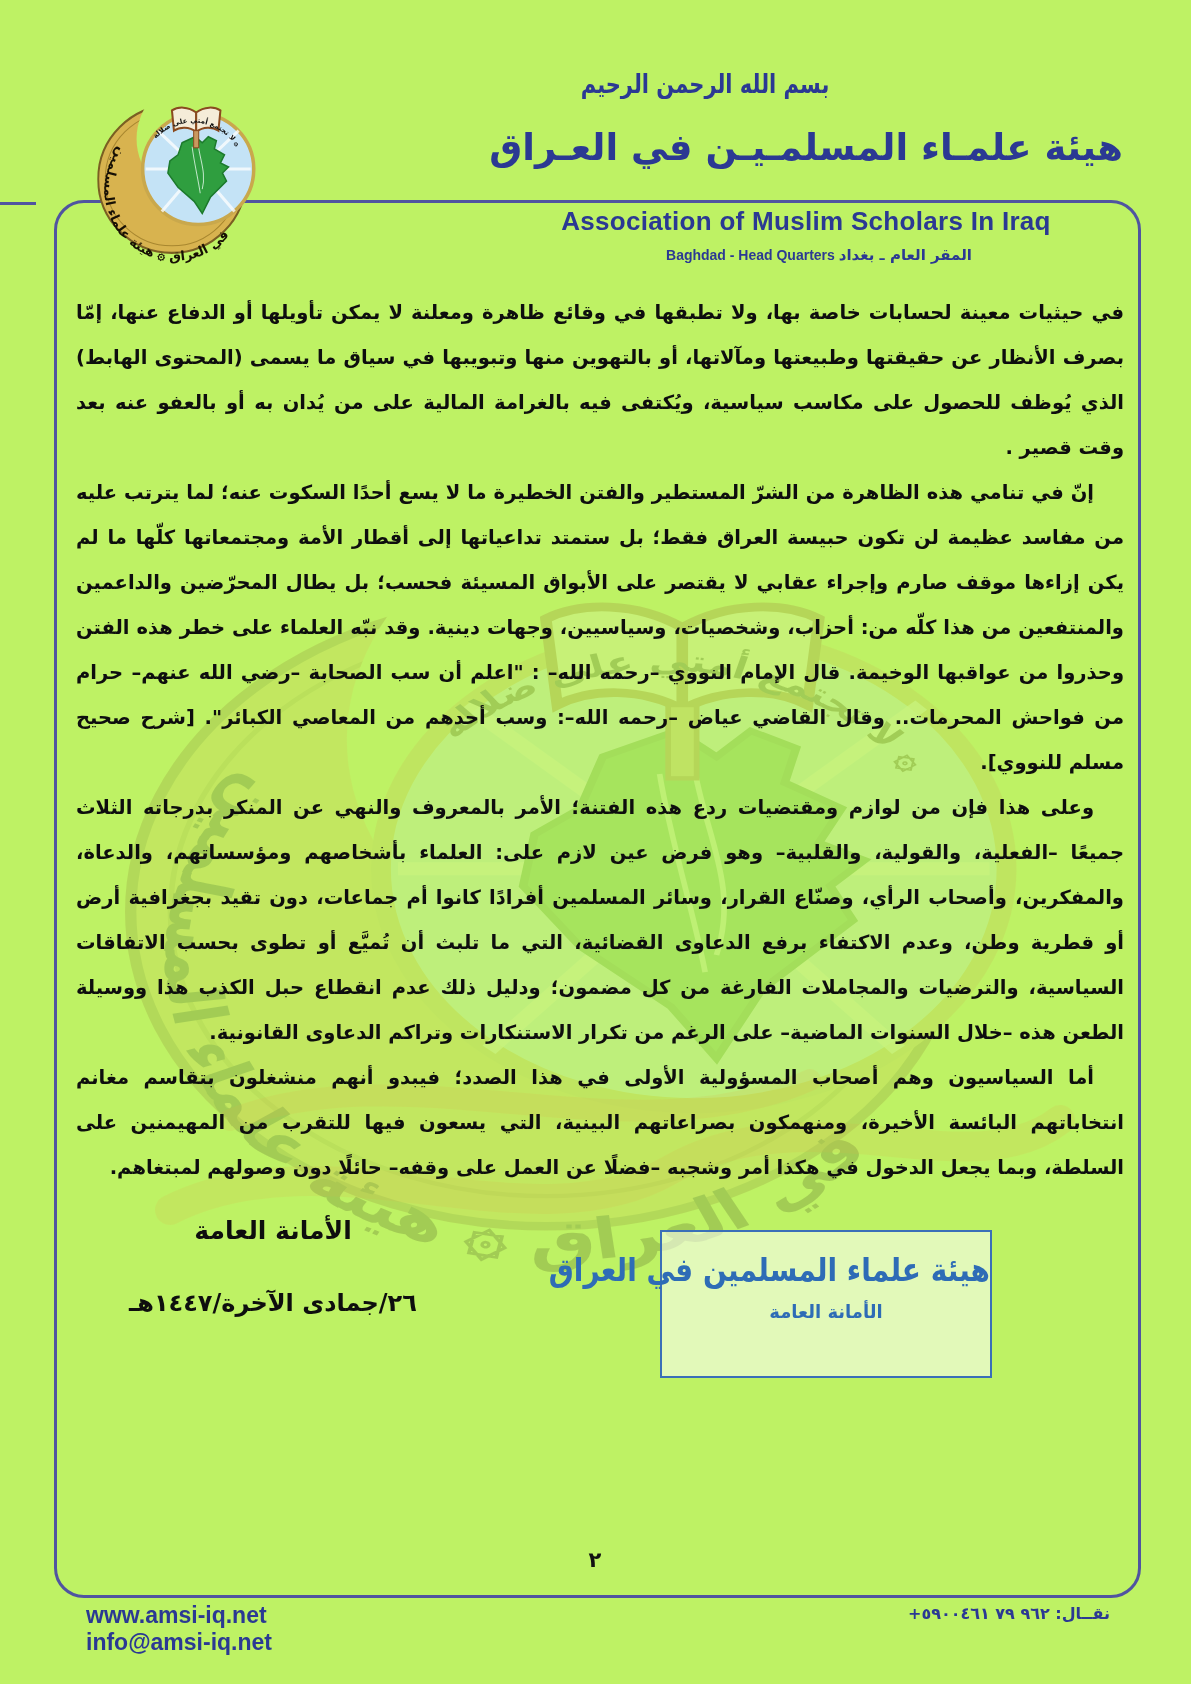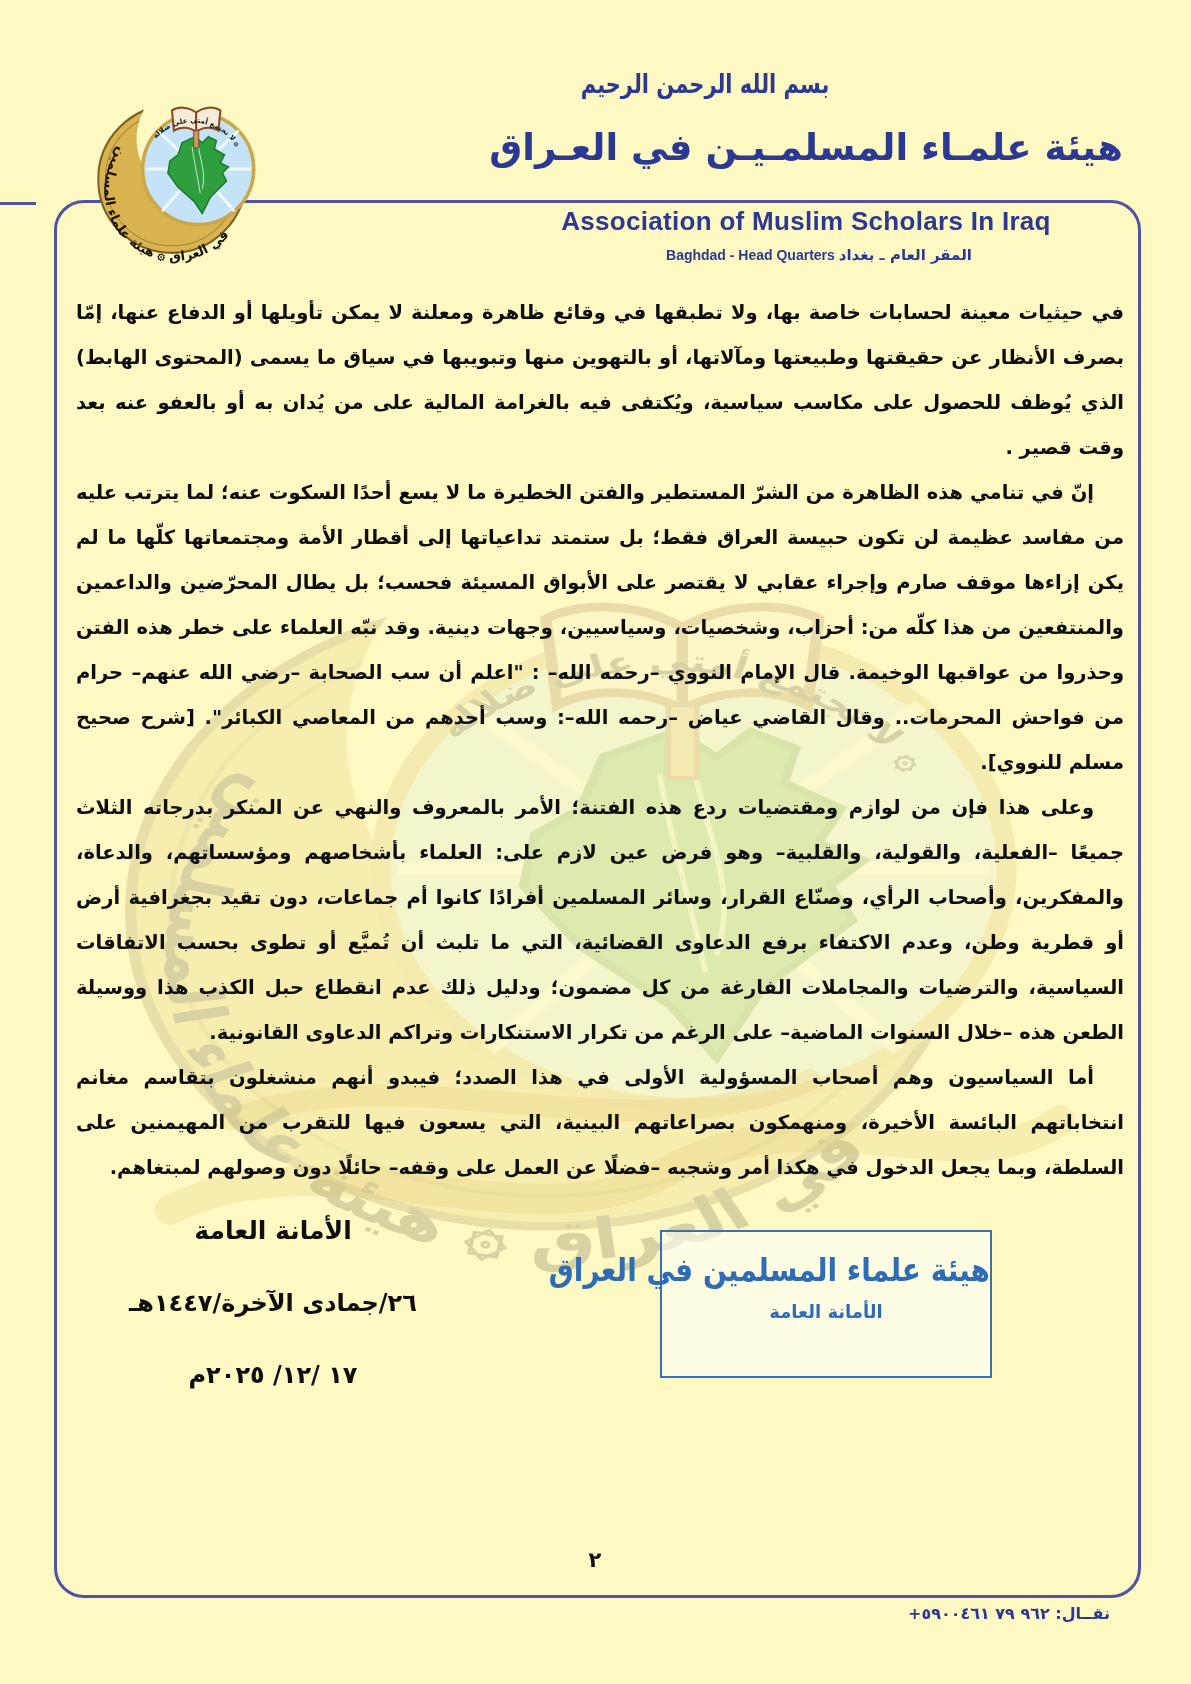--- a/index.html
+++ b/index.html
@@ -1,17 +1,17 @@
 <!DOCTYPE html>
 <html><head>
 <meta charset="utf-8">
 <style>
   html,body{margin:0;padding:0;background:#ffffff;}
   .page{
-    position:relative;width:1191px;height:1684px;background:#fef9c3;
+    position:relative;width:1191px;height:1684px;background:#bef264;
     overflow:hidden;font-family:"DejaVu Sans",sans-serif;margin:0 auto;
   }
   
   .border-frame{
     position:absolute;left:54px;top:200px;width:1087px;height:1398px;
     box-sizing:border-box;border:3px solid #5054a0;border-radius:30px;
     z-index:1;background:transparent;
   }
   .edge-line-stub{position:absolute;left:0;top:202px;width:36px;height:3px;background:#5054a0;z-index:1;}
   
@@ -150,29 +150,32 @@
   <div class="body-text">
     <p>في حيثيات معينة لحسابات خاصة بها، ولا تطبقها في وقائع ظاهرة ومعلنة لا يمكن تأويلها أو الدفاع عنها، إمّا بصرف الأنظار عن حقيقتها وطبيعتها ومآلاتها، أو بالتهوين منها وتبويبها في سياق ما يسمى (المحتوى الهابط) الذي يُوظف للحصول على مكاسب سياسية، ويُكتفى فيه بالغرامة المالية على من يُدان به أو بالعفو عنه بعد وقت قصير .</p>
     <p class="indent">إنّ في تنامي هذه الظاهرة من الشرّ المستطير والفتن الخطيرة ما لا يسع أحدًا السكوت عنه؛ لما يترتب عليه من مفاسد عظيمة لن تكون حبيسة العراق فقط؛ بل ستمتد تداعياتها إلى أقطار الأمة ومجتمعاتها كلّها ما لم يكن إزاءها موقف صارم وإجراء عقابي لا يقتصر على الأبواق المسيئة فحسب؛ بل يطال المحرّضين والداعمين والمنتفعين من هذا كلّه من: أحزاب، وشخصيات، وسياسيين، وجهات دينية. وقد نبّه العلماء على خطر هذه الفتن وحذروا من عواقبها الوخيمة. قال الإمام النووي –رحمه الله– : "اعلم أن سب الصحابة –رضي الله عنهم– حرام من فواحش المحرمات.. وقال القاضي عياض –رحمه الله–: وسب أحدهم من المعاصي الكبائر". [شرح صحيح مسلم للنووي].</p>
     <p class="indent">وعلى هذا فإن من لوازم ومقتضيات ردع هذه الفتنة؛ الأمر بالمعروف والنهي عن المنكر بدرجاته الثلاث جميعًا –الفعلية، والقولية، والقلبية– وهو فرض عين لازم على: العلماء بأشخاصهم ومؤسساتهم، والدعاة، والمفكرين، وأصحاب الرأي، وصنّاع القرار، وسائر المسلمين أفرادًا كانوا أم جماعات، دون تقيد بجغرافية أرض أو قطرية وطن، وعدم الاكتفاء برفع الدعاوى القضائية، التي ما تلبث أن تُميَّع أو تطوى بحسب الاتفاقات السياسية، والترضيات والمجاملات الفارغة من كل مضمون؛ ودليل ذلك عدم انقطاع حبل الكذب هذا ووسيلة الطعن هذه –خلال السنوات الماضية– على الرغم من تكرار الاستنكارات وتراكم الدعاوى القانونية.</p>
     <p class="indent">أما السياسيون وهم أصحاب المسؤولية الأولى في هذا الصدد؛ فيبدو أنهم منشغلون بتقاسم مغانم انتخاباتهم البائسة الأخيرة، ومنهمكون بصراعاتهم البينية، التي يسعون فيها للتقرب من المهيمنين على السلطة، وبما يجعل الدخول في هكذا أمر وشجبه –فضلًا عن العمل على وقفه– حائلًا دون وصولهم لمبتغاهم.</p>
   </div>
 
   <div class="sig-block">
     <div class="sig-title">الأمانة العامة</div>
     <div class="sig-date">٢٦/جمادى الآخرة/١٤٤٧هـ</div>
-    <div class="sig-date">١٧ /١٢/ ٢٠٢٥م</div>
   </div>
 
   <div class="stamp">
     <div class="stamp-callig">هيئة علماء المسلمين في العراق</div>
     <div class="stamp-label">الأمانة العامة</div>
   </div>
 
   <div class="page-num">٢</div>
+  <div class="footer-left">
+    <div>www.amsi-iq.net</div>
+    <div>info@amsi-iq.net</div>
+  </div>
   <div class="footer-right">
     <div>
       <span>نقــال:</span>
       <span class="num">+٩٦٢ ٧٩ ٥٩٠٠٤٦١</span>
     </div>
   </div>
 
 </div>
 
 </body></html>

